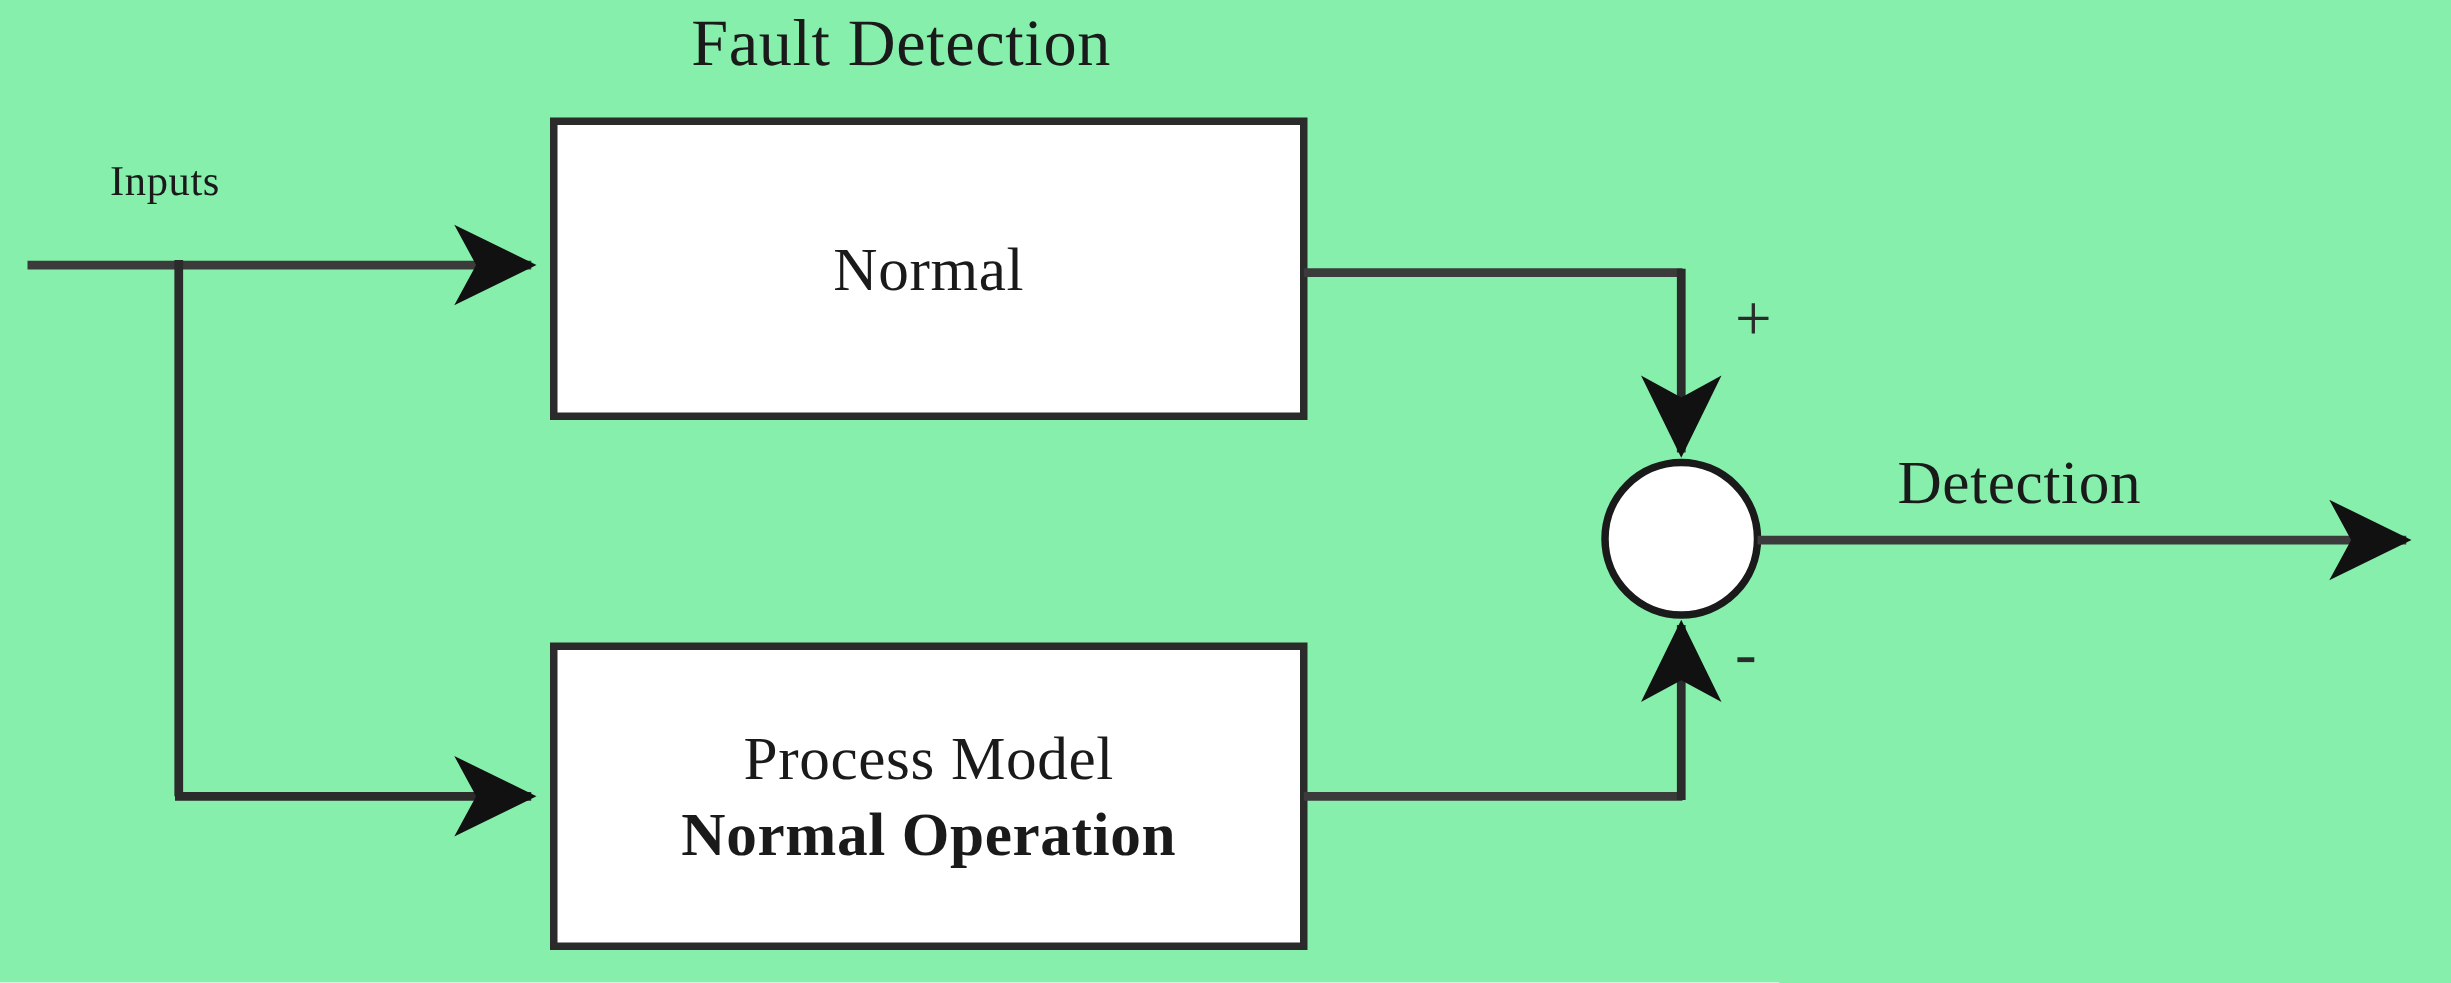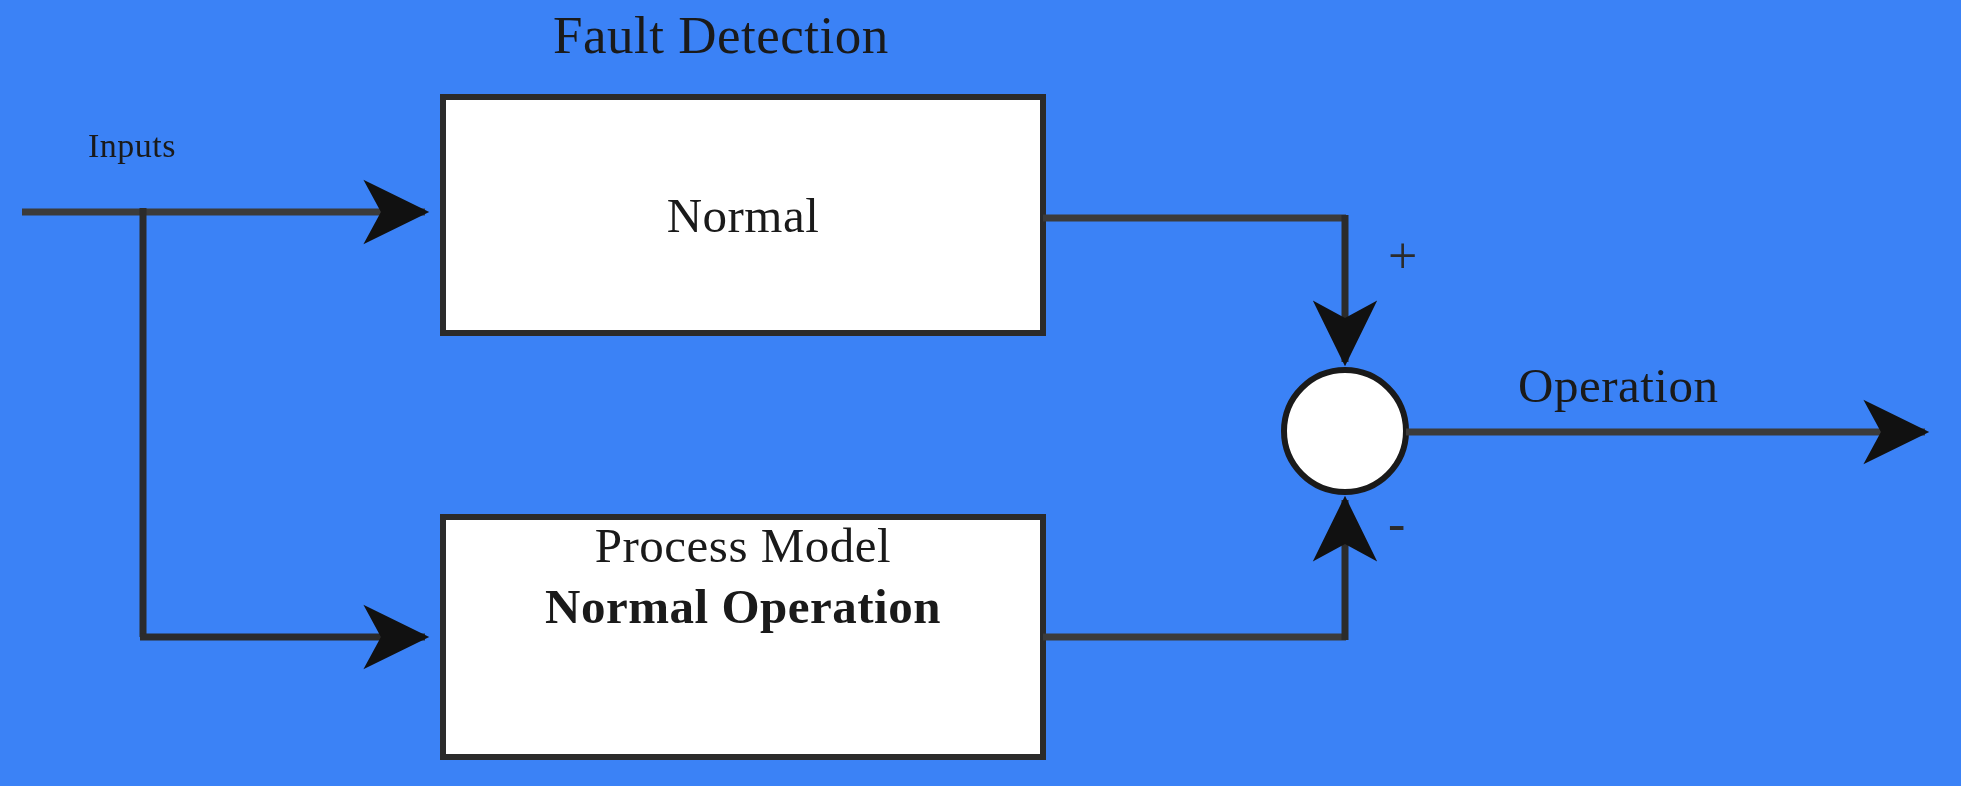--- a/index.html
+++ b/index.html
@@ -4,21 +4,21 @@
 <style>
   html, body {
     margin: 0;
     padding: 0;
     background: #ffffff;
   }
   #canvas {
     position: relative;
     width: 1961px;
     height: 786px;
-    background: #3b82f6;
+    background: #86efac;
     overflow: hidden;
     font-family: "Liberation Serif", "DejaVu Serif", serif;
   }
   #diagram-svg {
     position: absolute;
     left: 0;
     top: 0;
     width: 1961px;
     height: 786px;
   }
@@ -62,20 +62,21 @@
   }
   #box-model-label {
     position: absolute;
     left: 443px;
     top: 517px;
     width: 600px;
     height: 240px;
     display: flex;
     flex-direction: column;
     align-items: center;
+    justify-content: center;
     font-size: 49px;
     color: #1a1a1a;
     letter-spacing: 0.5px;
   }
   #box-model-label .line2 {
     margin-top: 4px;
     font-weight: bold;
   }
   .sign {
     position: absolute;
@@ -125,21 +126,21 @@
 
     <circle cx="1345" cy="431" r="61" fill="#ffffff" stroke="#1a1a1a" stroke-width="6"></circle>
 
     <line x1="1406" y1="432" x2="1925" y2="432" stroke="#3b3b3b" stroke-width="7" marker-end="url(#arrow-right)"></line>
   </svg>
 
   <div class="lbl" id="title-fault-detection">Fault Detection</div>
 
   <div class="lbl" id="label-inputs">Inputs</div>
 
-  <div class="lbl" id="label-residuals">Operation</div>
+  <div class="lbl" id="label-residuals">Detection</div>
 
   <div id="box-process-label">Normal</div>
 
   <div id="box-model-label">
     <span class="line1">Process Model</span>
     <span class="line2">Normal Operation</span>
   </div>
 
   <div class="sign" id="sign-plus">+</div>
 

